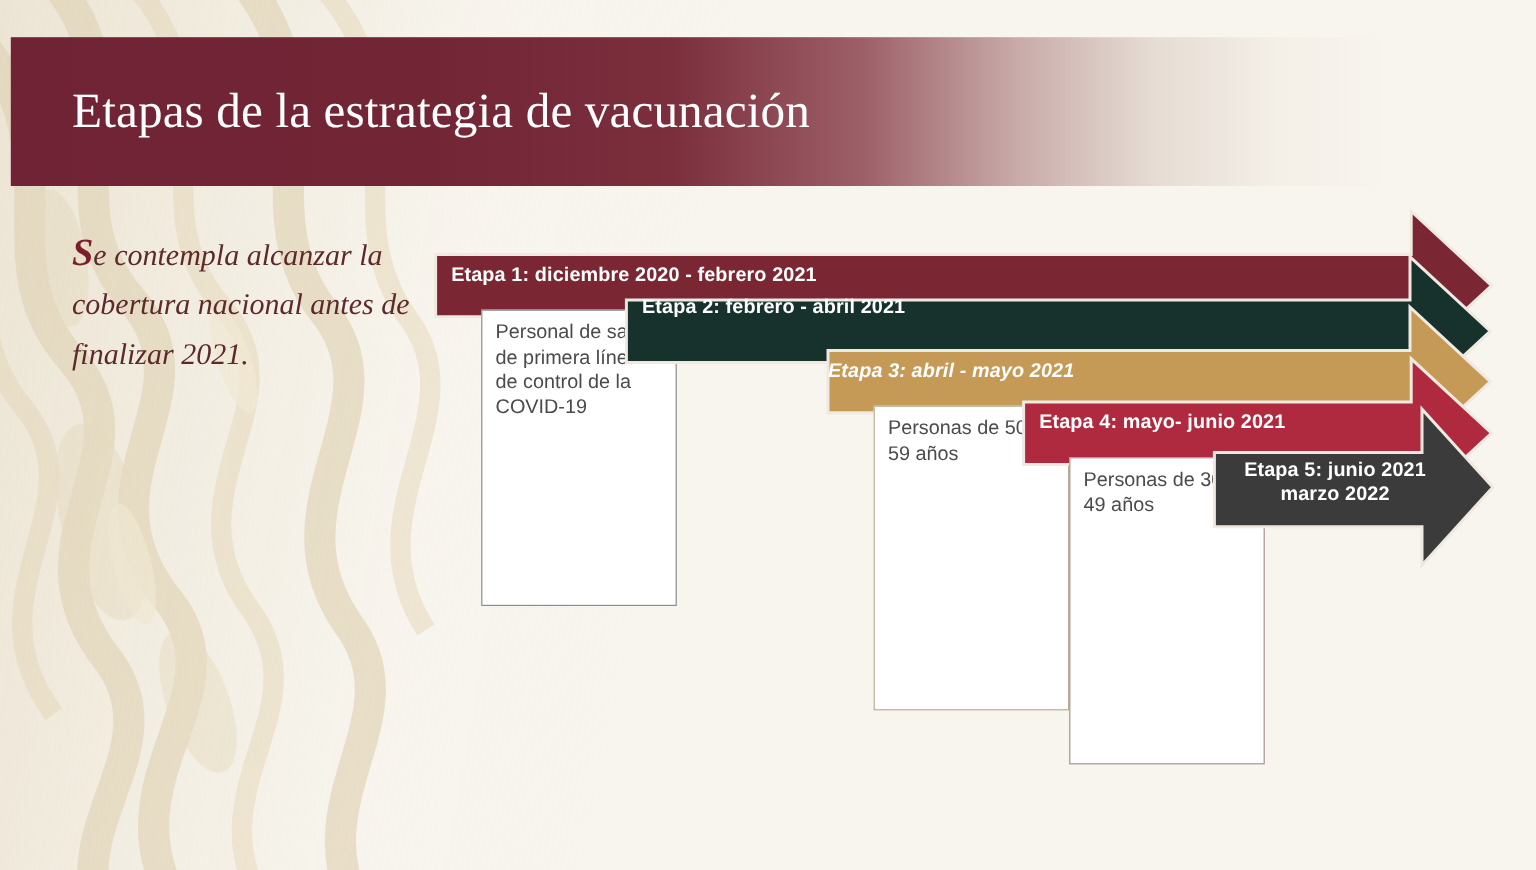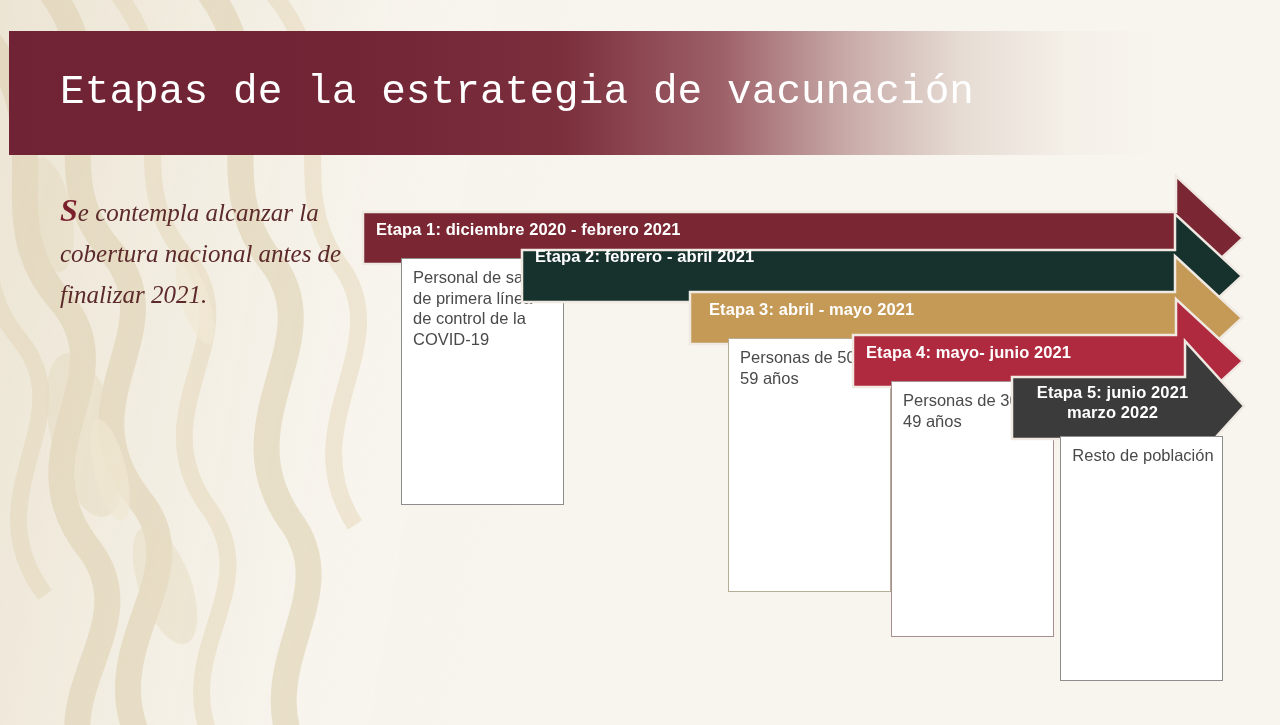--- a/index.html
+++ b/index.html
@@ -62,21 +62,21 @@
   #header-title {
     position: absolute;
     left: 51px;
     top: 50%;
     transform: translateY(-52%);
     color: #ffffff;
     font-size: 41px;
     font-weight: 400;
     letter-spacing: 0.1px;
     white-space: nowrap;
-    font-family: Liberation Mono, monospace;
+    font-family: Liberation Serif, serif;
   }
 
   
   #intro-block {
     position: absolute;
     left: 60px;
     top: 190px;
     width: 290px;
     color: #5c2a2a;
     font-family: "Liberation Serif", serif;
@@ -194,21 +194,21 @@
     <svg class="stage-arrow" width="720" height="120" viewBox="0 0 720 120">
       <path d="M 0 36 L 653 36 L 653 0 L 720 62 L 653 124 L 653 88 L 0 88 Z" fill="#17312c" stroke="#efe9e2" stroke-width="2.5"></path>
     </svg>
     <div class="stage-label" style="left:13px; top:32px; width:600px;">Etapa 2: febrero - abril 2021</div>
   </div>
 
   <div class="stage" style="left:690px; top:256px; width:552px; height:345px;">
     <svg class="stage-arrow" width="552" height="120" viewBox="0 0 552 120">
       <path d="M 0 36 L 485 36 L 485 0 L 552 62 L 485 124 L 485 88 L 0 88 Z" fill="#c59a57" stroke="#efe9e2" stroke-width="2.5"></path>
     </svg>
-    <div class="stage-label" style="left:19px; top:43px; width:440px;">Etapa 3: abril - mayo 2021</div>
+    <div class="stage-label" style="left:0; top:43px; width:440px;font-style:italic;">Etapa 3: abril - mayo 2021</div>
     <div class="stage-box" style="left:0px; top:82px; width:163px; height:254px; border-color:#b7ac95;">
       <div class="stage-box-text">Personas de 50 a 59 años</div>
     </div>
   </div>
 
   <div class="stage" style="left:853px; top:299px; width:390px; height:345px;">
     <svg class="stage-arrow" width="390" height="120" viewBox="0 0 390 120">
       <path d="M 0 36 L 323 36 L 323 0 L 390 62 L 323 124 L 323 88 L 0 88 Z" fill="#b02a3f" stroke="#efe9e2" stroke-width="2.5"></path>
     </svg>
     <div class="stage-label" style="left:13px; top:43px; width:300px;">Etapa 4: mayo- junio 2021</div>
@@ -216,18 +216,15 @@
       <div class="stage-box-text">Personas de 30 a 49 años</div>
     </div>
   </div>
 
   <div class="stage" style="left:1012px; top:341px; width:232px; height:345px;text-align:center;">
     <svg class="stage-arrow" width="232" height="130" viewBox="0 0 232 130">
       <path d="M 0 36 L 173 36 L 173 0 L 232 65 L 173 130 L 173 98 L 0 98 Z" fill="#3b3b3b" stroke="#efe9e2" stroke-width="2.5"></path>
     </svg>
     <div class="stage-label" style="left:13px; top:41px; width:175px;">Etapa 5: junio 2021
 marzo 2022</div>
-    <div class="stage-box" style="left:10px; top:95px; width:163px; height:245px;">
-      <div class="stage-box-text">Resto de población</div>
-    </div>
   </div>
 
 </div>
 
 </body></html>

